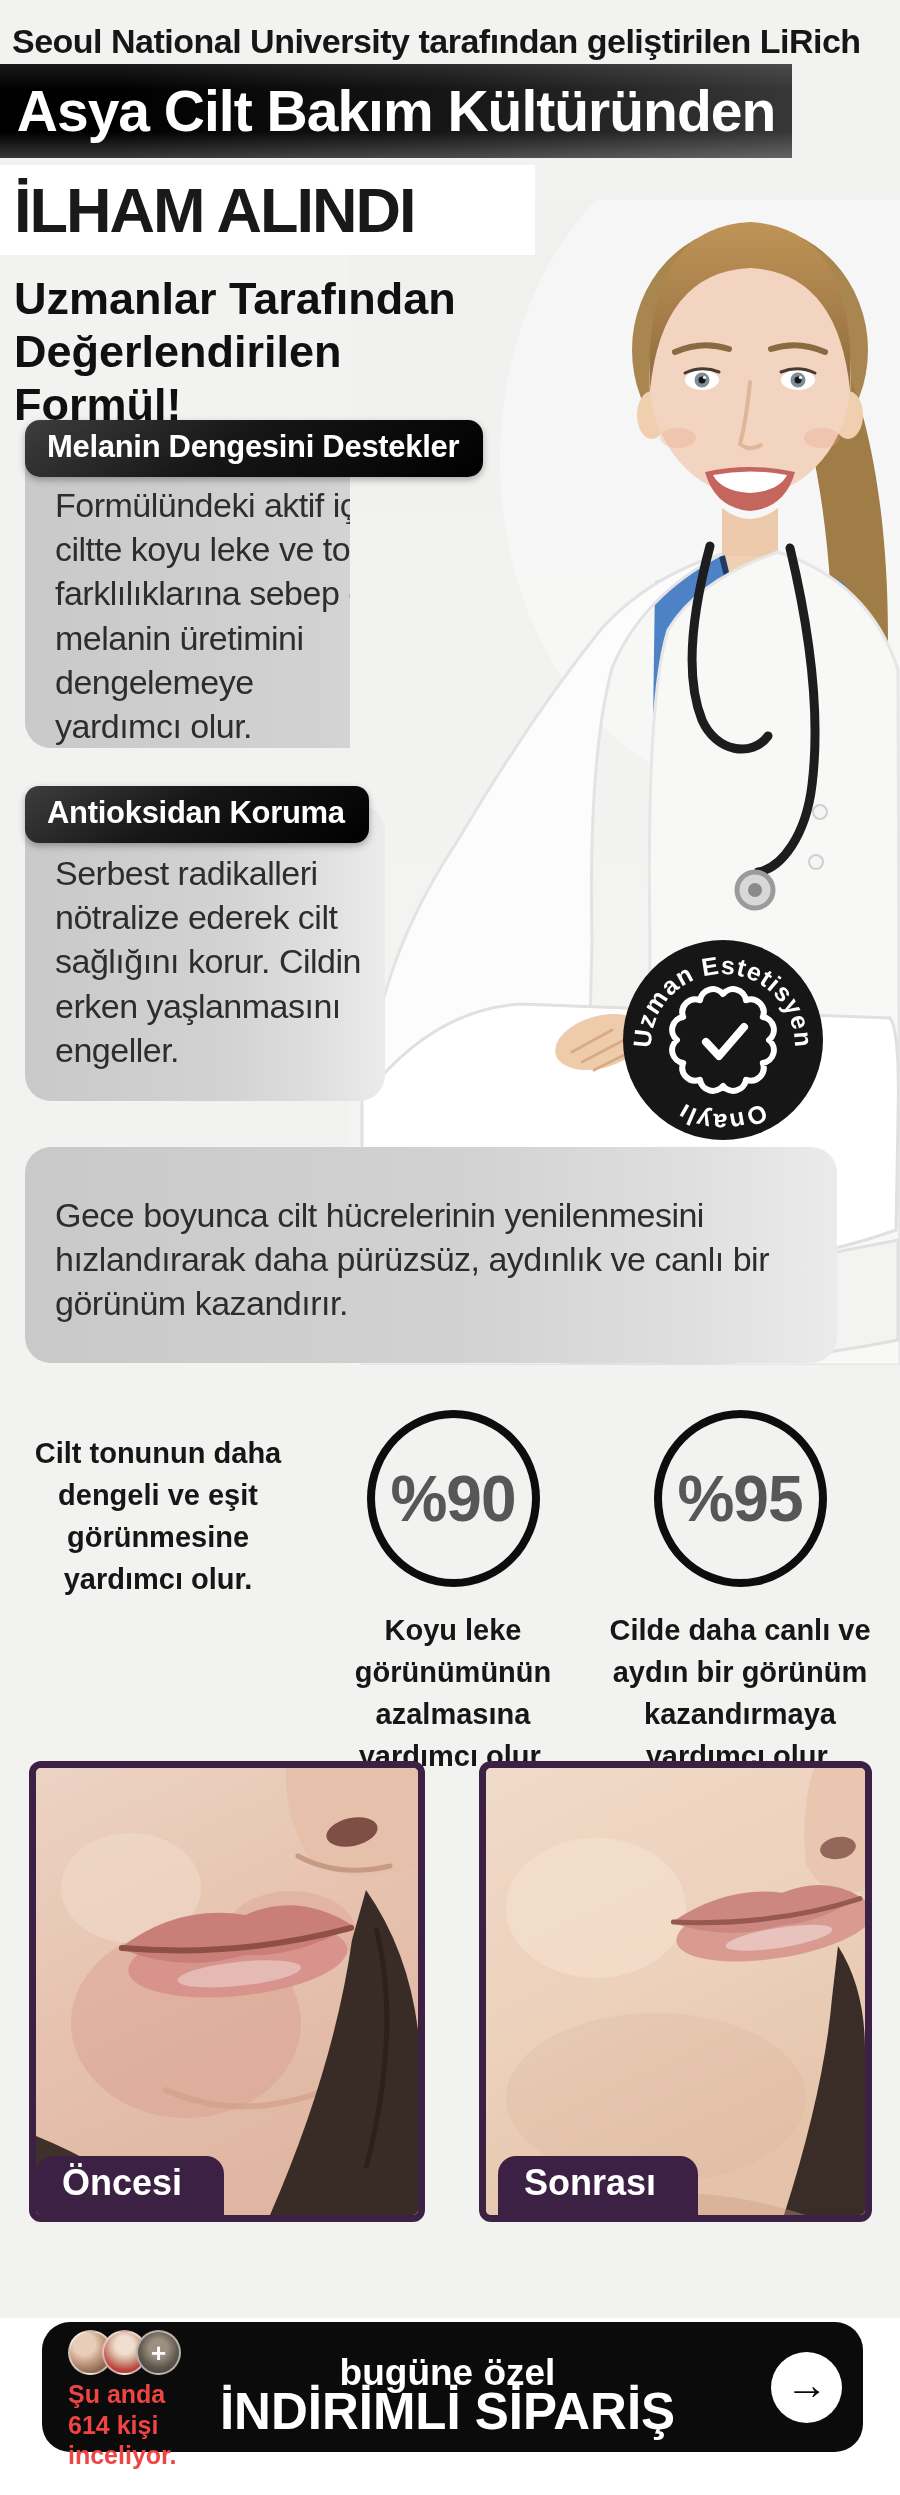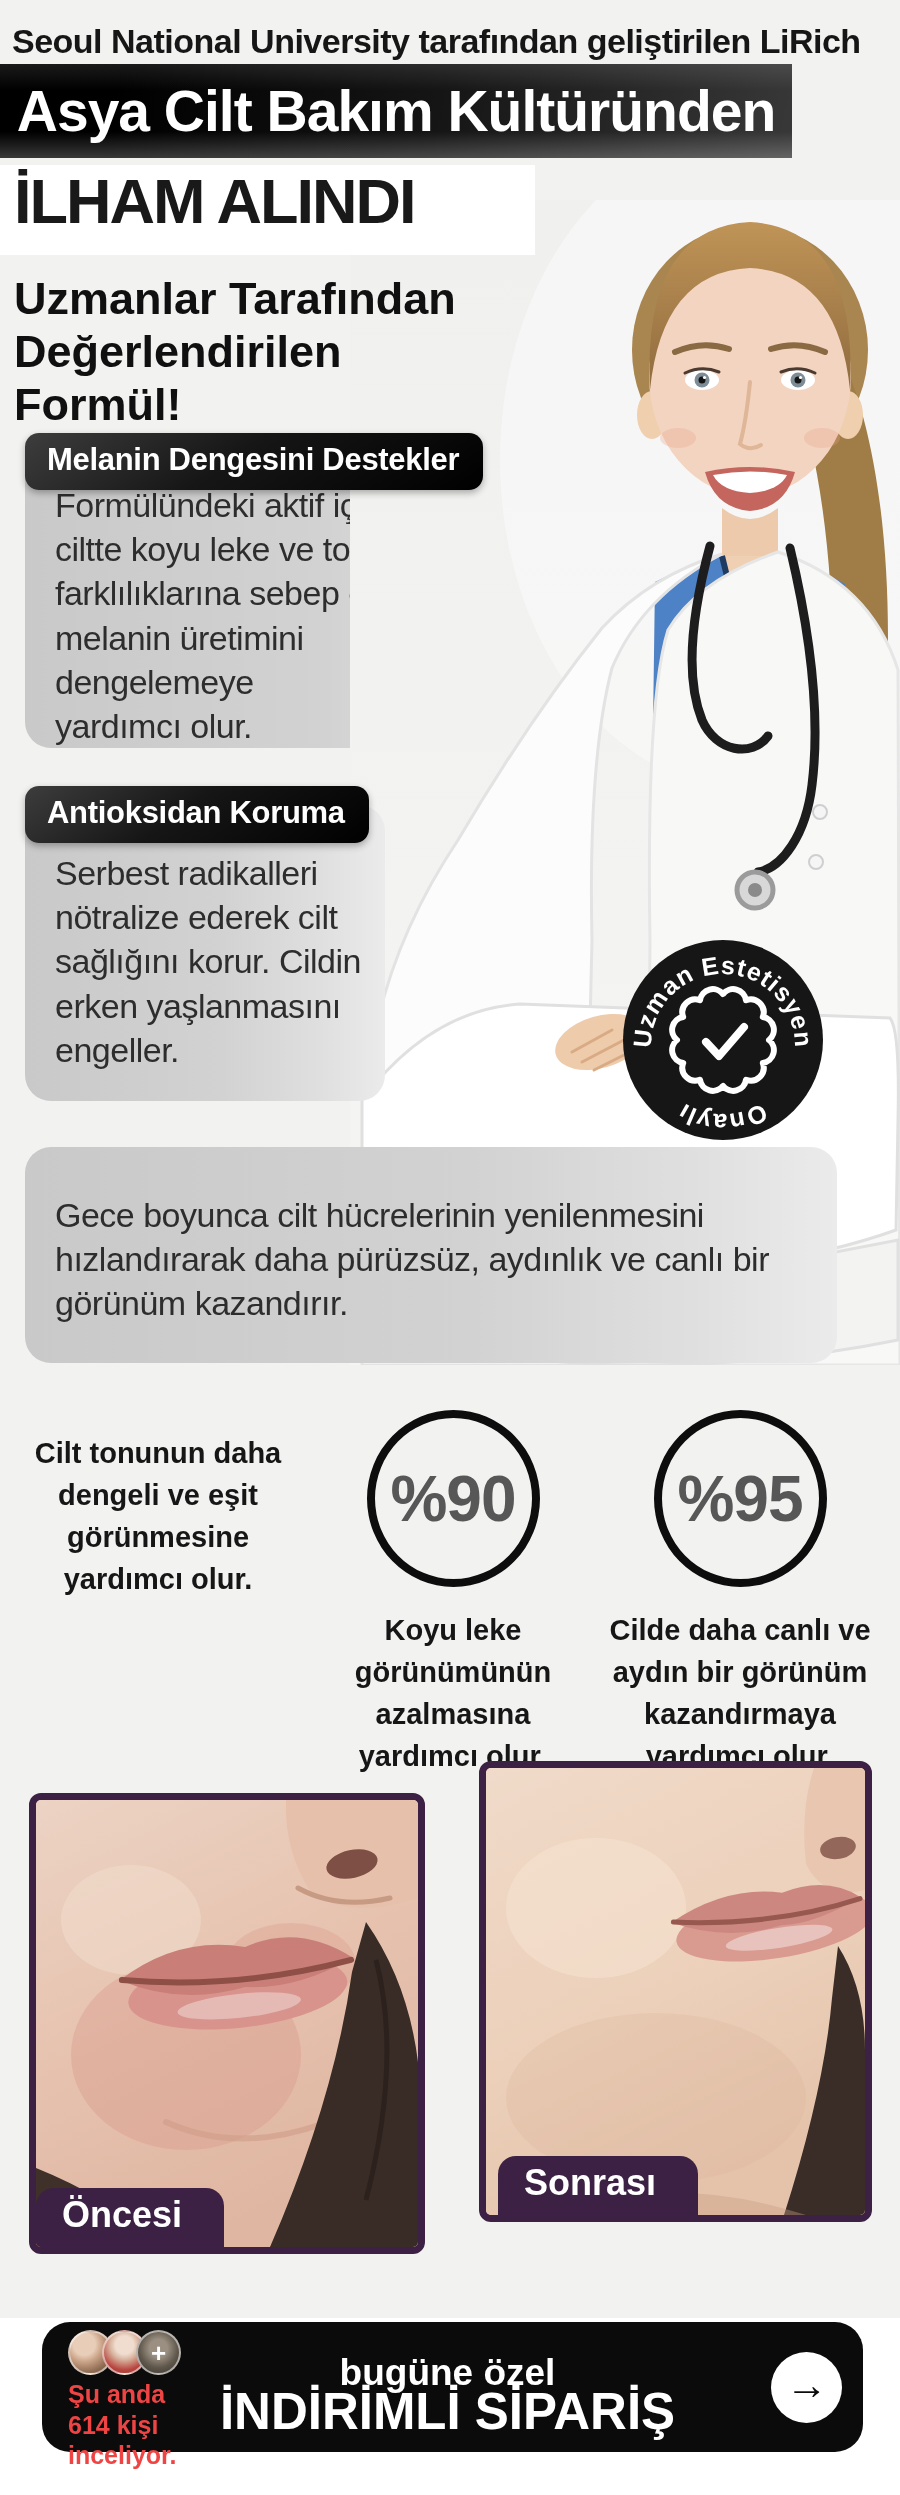--- a/index.html
+++ b/index.html
@@ -13,32 +13,32 @@
 
   
   .top-label{left:12px;top:22px;font-size:34px;font-weight:600;letter-spacing:-0.5px;color:#161616;z-index:3;}
   .banner{left:0;top:64px;width:792px;height:94px;z-index:3;
     background:linear-gradient(100deg,#000 15%,#151515 55%,#383838 100%);
     display:flex;align-items:center;justify-content:center;overflow:hidden;}
   .banner-sheen{position:absolute;inset:0;
     background:linear-gradient(180deg,rgba(255,255,255,.10) 0%,transparent 28%,transparent 72%,rgba(255,255,255,.22) 100%);}
   .banner-title{position:relative;font-size:57px;font-weight:800;color:#fff;letter-spacing:-1px;}
   .headline-box{left:0;top:165px;width:535px;height:90px;background:#fff;z-index:3;
-    display:flex;align-items:flex-start;padding-left:14px;}
+    display:flex;align-items:center;padding-left:14px;}
   .headline{font-size:63px;font-weight:800;color:#191919;letter-spacing:-2px;}
   .subheadline{left:14px;top:272px;font-size:45px;font-weight:700;line-height:1.18;color:#101010;
     white-space:pre-line;z-index:3;}
 
   
   .pill{position:absolute;z-index:4;display:inline-block;
     background:linear-gradient(145deg,#3d3d3d 0%,#161616 45%,#000 100%);
     color:#fff;font-size:31px;font-weight:700;letter-spacing:-0.3px;
     padding:9px 24px 12px 22px;border-radius:14px;
     box-shadow:0 3px 7px rgba(0,0,0,.3);}
-  .pill-1{left:25px;top:433px;}
+  .pill-1{left:25px;top:420px;border-radius:15px;}
   .pill-2{left:25px;top:786px;}
   .pill-3{left:25px;top:1123px;}
   .box{position:absolute;border-radius:26px;color:#2d2d2d;
     font-size:34px;letter-spacing:-0.5px;line-height:1.3;font-weight:500;white-space:pre-line;
     background:linear-gradient(90deg,#c9c9c9 0%,#d2d2d2 55%,#dfdfdf 82%,#ebebeb 100%);}
   .box-1{left:25px;top:443px;width:548px;height:305px;padding:40px 28px 0 30px;z-index:1;}
   .box-2{left:25px;top:805px;width:360px;height:296px;padding:46px 20px 0 30px;z-index:3;}
   .box-3{left:25px;top:1147px;width:812px;height:216px;padding:46px 28px 0 30px;z-index:3;}
 
   
@@ -54,21 +54,21 @@
   .stat-2{left:303px;top:1410px;}
   .stat-3{left:590px;top:1410px;}
   .stat-circle{width:173px;height:177px;margin:0 auto;border:8px solid #0d0d0d;border-radius:50%;
     display:flex;align-items:center;justify-content:center;background:transparent;}
   .stat-value{font-size:64px;font-weight:800;color:#575757;letter-spacing:-1px;}
   .stat-label{margin-top:22px;font-size:29px;font-weight:600;line-height:1.45;color:#161616;white-space:pre-line;}
 
   
   .ba-photo{position:absolute;top:1761px;height:461px;border:7px solid #3c2144;border-radius:12px;
     overflow:hidden;z-index:3;background:#e9c9b8;}
-  .ba-before{left:29px;width:396px;margin-top:32px;}
+  .ba-before{left:29px;width:396px;}
   .ba-after{left:479px;width:393px;}
   .ba-tag{position:absolute;bottom:0;background:#3c2144;color:#fff;font-size:36px;font-weight:700;
     padding:9px 42px 14px 26px;border-radius:18px 18px 0 0;line-height:1;}
   .ba-before .ba-tag{left:0;}
   .ba-after .ba-tag{left:12px;}
 
   
   .bottom-strip{left:0;top:2318px;width:900px;height:177px;background:#ffffff;z-index:1;}
   .cta-bar{left:42px;top:2322px;width:821px;height:130px;background:#0b0b0b;border-radius:28px;z-index:4;cursor:pointer;}
   .avatars{position:absolute;left:26px;top:8px;display:flex;}

